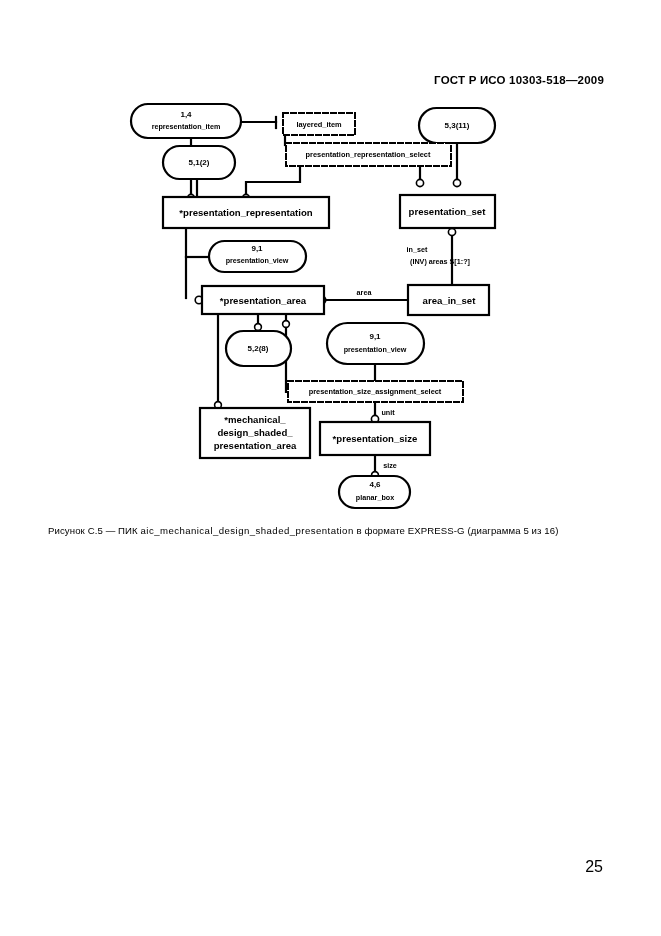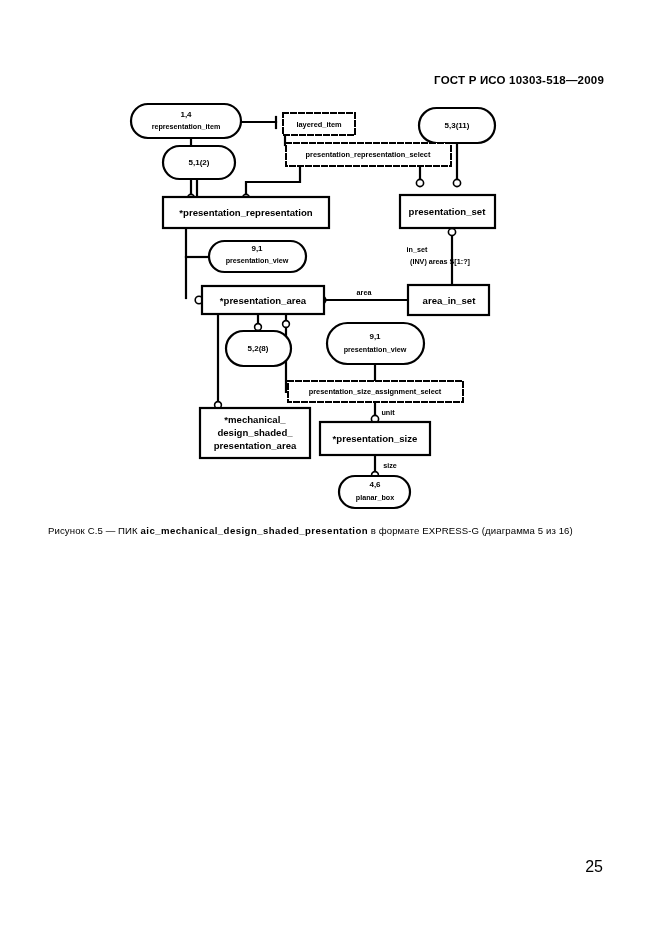--- a/index.html
+++ b/index.html
@@ -47,21 +47,21 @@
   .caption {
     position: absolute;
     left: 48px;
     top: 513px;
     width: 570px;
     font-size: 9.6px;
     white-space: nowrap;
     letter-spacing: 0.1px;
   }
   .caption .bold {
-    font-weight: bold;
+    font-weight: normal;
     letter-spacing: 0.45px;
   }
 
   
   .page-number {
     position: absolute;
     right: 58px;
     top: 846px;
     font-size: 16px;
   }

